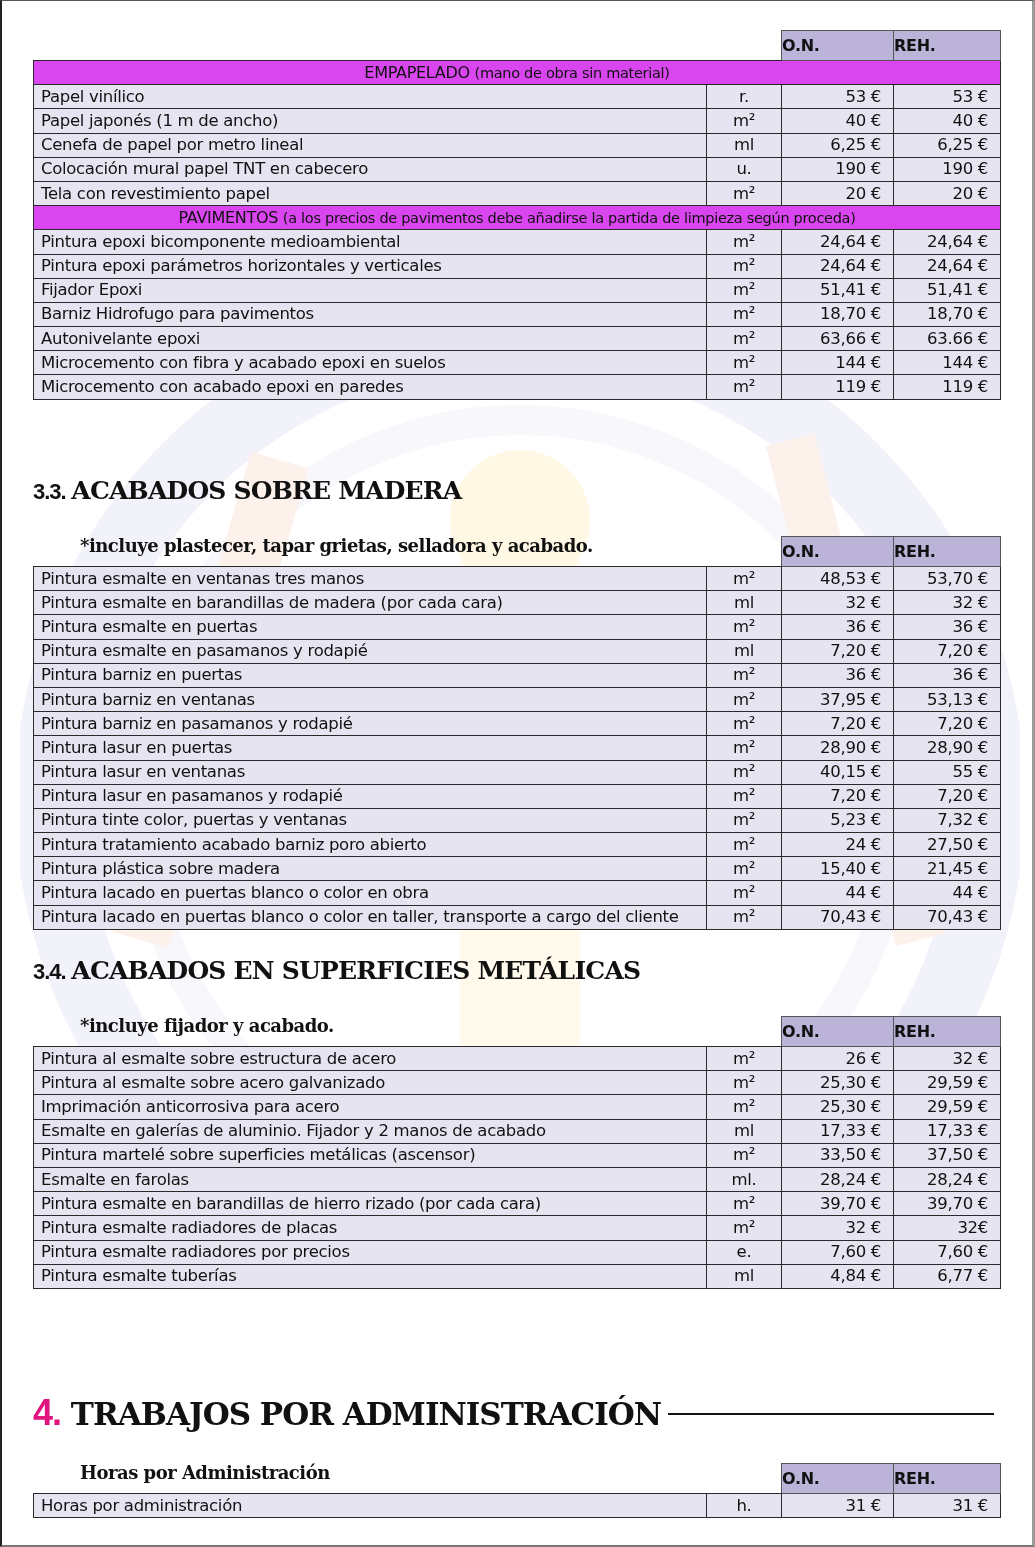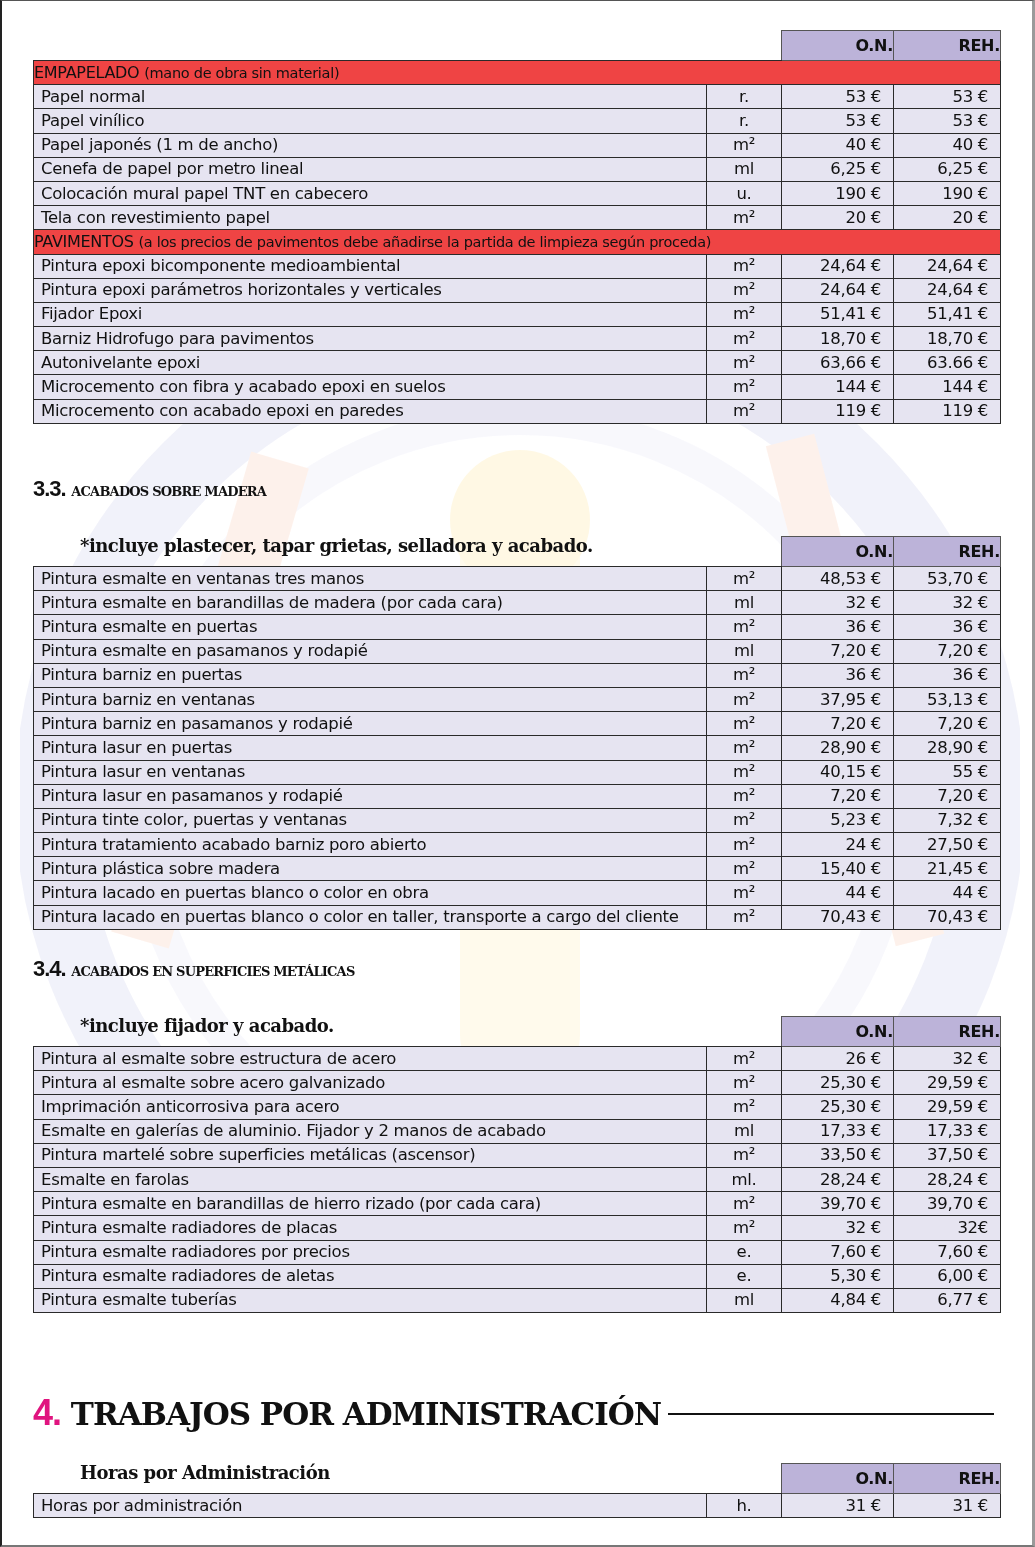--- a/index.html
+++ b/index.html
@@ -19,27 +19,27 @@
   }
   .tbl col.c-desc { width: 673px; }
   .tbl col.c-unit { width: 75px; }
   .tbl col.c-on { width: 112px; }
   .tbl col.c-reh { width: 107px; }
   .tbl td, .tbl th { height: 24.2px; line-height: 22px; border: 1px solid #2a2a2a; white-space: nowrap; overflow: hidden; }
   .tbl tr.row td { background: #e6e4f1; }
   .tbl td.desc { padding-left: 7px; text-align: left; }
   .tbl td.unit { text-align: center; }
   .tbl td.price { text-align: right; padding-right: 12px; }
-  .tbl tr.cat td { background: #ef4444; font-size: 16px; }
+  .tbl tr.cat td { background: #d946ef; font-size: 16px; text-align: center; }
   .tbl tr.cat td .note { font-size: 14.5px; }
   .tbl tr.head td.blank { border: none; border-bottom: 1px solid #2a2a2a; background: transparent; }
-  .tbl tr.head th { background: #bcb3d9; font-weight: bold; text-align: right; font-size: 16px; height: 30px; border-color: #555; }
+  .tbl tr.head th { background: #bcb3d9; font-weight: bold; text-align: left; font-size: 16px; height: 30px; border-color: #555; }
   .sec-title { position: absolute; left: 33px; font-family: "DejaVu Serif", serif; font-weight: bold; color: #111; }
   .sec-title .num { font-family: "Liberation Sans", sans-serif; font-weight: bold; font-size: 22px; letter-spacing: -1px; }
-  .sec-title .txt { font-size: 13px; letter-spacing: -0.8px; }
+  .sec-title .txt { font-size: 25px; letter-spacing: -0.8px; }
   .sec-sub { position: absolute; left: 80px; font-family: "DejaVu Serif", serif; font-weight: bold; font-size: 18px; letter-spacing: -0.5px; color: #111; margin-top: 28px; }
   .big-title { position: absolute; left: 33px; top: 1392px; font-family: "DejaVu Serif", serif; font-weight: bold; font-size: 31px; letter-spacing: -1px; color: #111; white-space: nowrap; }
   .big-title .num { font-family: "Liberation Sans", sans-serif; color: #e0147f; font-size: 36px; letter-spacing: -1px; }
   .big-rule { position: absolute; left: 668px; top: 1413px; width: 326px; height: 2px; background: #111; }
 </style>
 </head>
 <body>
 
 <div class="page-frame"></div>
 
@@ -60,26 +60,20 @@
       <col class="c-reh">
     </colgroup>
   <tbody>
     <tr class="head">
       <td class="blank" colspan="2"></td>
       <th>O.N.</th>
       <th>REH.</th>
     </tr>
   <tr class="cat">
         <td colspan="4"><span>EMPAPELADO</span> <span class="note">(mano de obra sin material)</span></td>
-      </tr>
-      <tr class="row">
-        <td class="desc">Papel normal</td>
-        <td class="unit">r.</td>
-        <td class="price">53 €</td>
-        <td class="price">53 €</td>
       </tr>
       <tr class="row">
         <td class="desc">Papel vinílico</td>
         <td class="unit">r.</td>
         <td class="price">53 €</td>
         <td class="price">53 €</td>
       </tr>
       <tr class="row">
         <td class="desc">Papel japonés (1 m de ancho)</td>
         <td class="unit">m²</td>
@@ -327,26 +321,20 @@
         <td class="desc">Pintura esmalte radiadores de placas</td>
         <td class="unit">m²</td>
         <td class="price">32 €</td>
         <td class="price">32€</td>
       </tr>
       <tr class="row">
         <td class="desc">Pintura esmalte radiadores por precios</td>
         <td class="unit">e.</td>
         <td class="price">7,60 €</td>
         <td class="price">7,60 €</td>
-      </tr>
-      <tr class="row">
-        <td class="desc">Pintura esmalte radiadores de aletas</td>
-        <td class="unit">e.</td>
-        <td class="price">5,30 €</td>
-        <td class="price">6,00 €</td>
       </tr>
       <tr class="row">
         <td class="desc">Pintura esmalte tuberías</td>
         <td class="unit">ml</td>
         <td class="price">4,84 €</td>
         <td class="price">6,77 €</td>
       </tr>
     </tbody>
 </table>
 

